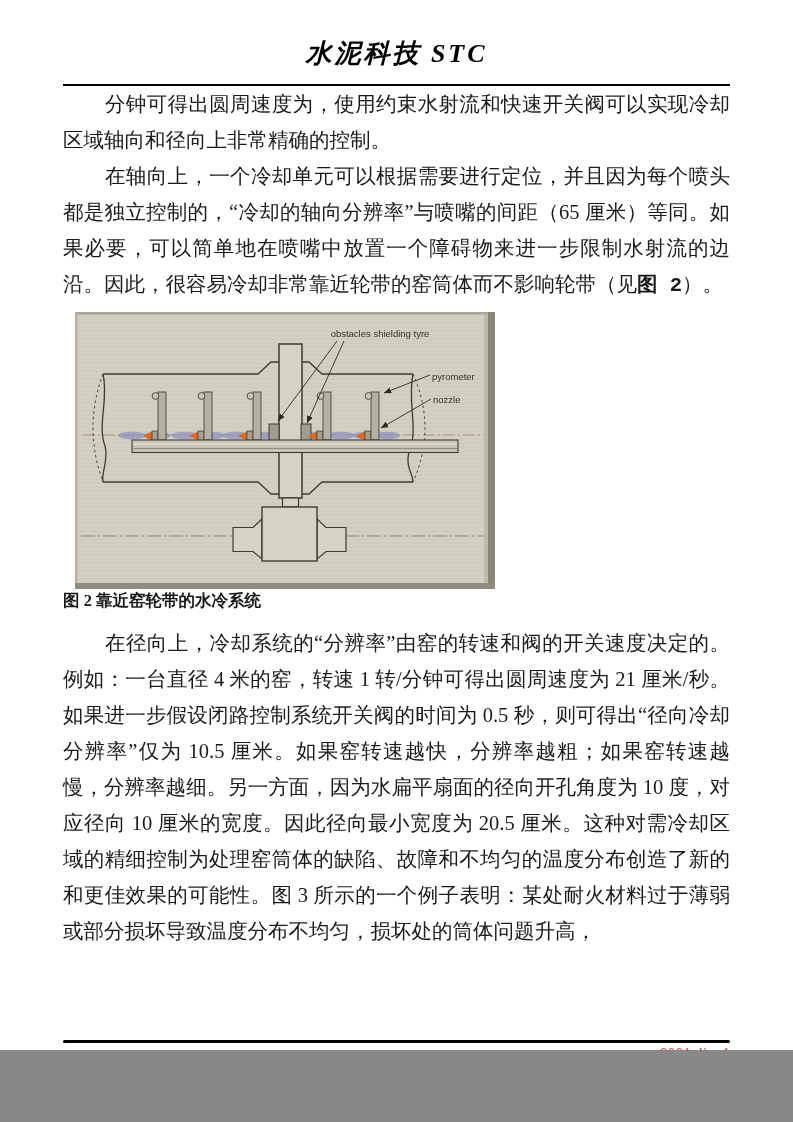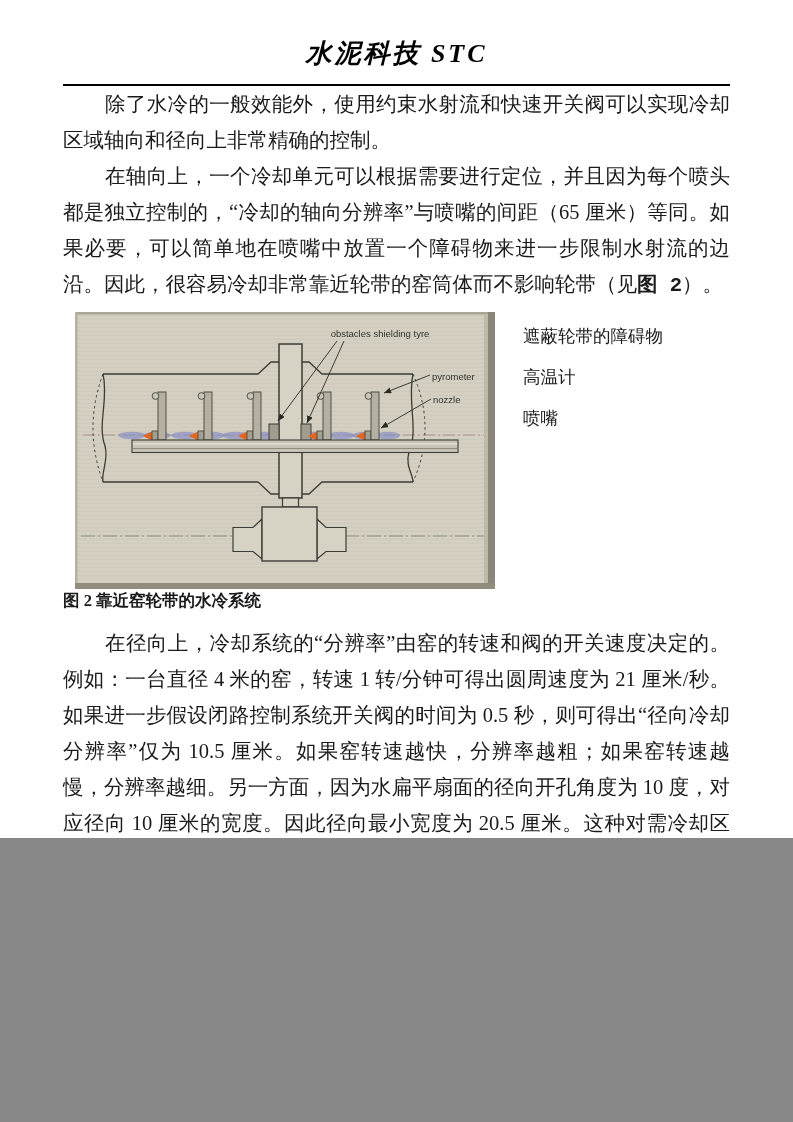--- a/index.html
+++ b/index.html
@@ -1,18 +1,18 @@
 <!DOCTYPE html>
 <html><head>
 <meta charset="utf-8">
 <style>
   html,body{margin:0;padding:0;background:#888;}
   .page{
     position:relative;
-    width:793px;height:838px;
+    width:793px;height:1050px;
     background:#ffffff;
     margin:0 auto;
     font-family:"Liberation Serif","DejaVu Serif",serif;
     color:#1a1a1a;
     overflow:hidden;
   }
   .page-title{
     position:absolute;top:36px;left:0;width:100%;
     text-align:center;
     font-size:26px;font-weight:700;font-style:italic;
@@ -23,21 +23,21 @@
     background:#000;
   }
   .body-text{
     position:absolute;top:86px;left:63px;width:667px;
     font-size:20.5px;line-height:36px;
     text-align:justify;
   }
   .body-text p{margin:0;text-indent:2.05em;}
   .body-text b{font-weight:700;font-family:Liberation Mono, monospace;}
   .figure-row{
-    display:flex;gap:28px;align-items:flex-start;
+    display:flex;gap:36px;align-items:flex-start;
     margin:8px 0 0 12px;
   }
   .figure-image{
     position:relative;flex:0 0 auto;
     width:420px;height:277px;
     background:
       repeating-linear-gradient(to bottom, rgba(196,156,148,0.10) 0 1px, rgba(0,0,0,0) 1px 4px),
       repeating-linear-gradient(to bottom, #d6d3c4 0 2px, #d0cdbe 2px 4px);
   }
   .figure-image svg{position:absolute;top:0;left:0;}
@@ -76,21 +76,21 @@
 </head>
 <body>
 
 <div class="page">
 
   <div class="page-title">水泥科技 STC</div>
   <div class="header-rule"></div>
 
   <div class="body-text">
 
-    <p>除了水冷的一般效能外，使用约束水射流和快速开关阀可以实现冷却区域轴向和径向上非常精确的控制。</p>
+    <p>分钟可得出圆周速度为，使用约束水射流和快速开关阀可以实现冷却区域轴向和径向上非常精确的控制。</p>
     <p><span>在轴向上，一个冷却单元可以根据需要进行定位，并且因为每个喷头都是独立控制的，“冷却的轴向分辨率”与喷嘴的间距（65 厘米）等同。如果必要，可以简单地在喷嘴中放置一个障碍物来进一步限制水射流的边沿。因此，很容易冷却非常靠近轮带的窑筒体而不影响轮带（见</span><b>图 2</b><span>）。</span></p>
 
     <div class="figure-row">
       <div class="figure-image">
         <svg width="420" height="277" viewBox="0 0 420 277">
           <defs>
             <marker id="ah" markerWidth="9" markerHeight="7" refX="8" refY="3.5" orient="auto">
               <path d="M0,0 L8,3.5 L0,7 Z" fill="#2a2a25"></path>
             </marker>
           </defs>
@@ -184,25 +184,20 @@
           <g>
             <rect x="0" y="0" width="420" height="2.5" fill="#a9a695"></rect>
             <rect x="0" y="0" width="2.5" height="277" fill="#b5b2a1"></rect>
             <rect x="409" y="2" width="4" height="273" fill="#bdbaa9"></rect>
             <rect x="413" y="0" width="7" height="277" fill="#8a8678"></rect>
             <rect x="0" y="271" width="420" height="6" fill="#918d7c"></rect>
           </g>
         </svg>
       </div>
 
-      <div class="figure-side-labels">
-        <div>遮蔽轮带的障碍物</div>
-        <div>高温计</div>
-        <div>喷嘴</div>
-      </div>
     </div>
 
     <p class="figure-caption">图 2 靠近窑轮带的水冷系统</p>
 
     <p class="para-after-figure">在径向上，冷却系统的“分辨率”由窑的转速和阀的开关速度决定的。例如：一台直径 4 米的窑，转速 1 转/分钟可得出圆周速度为 21 厘米/秒。如果进一步假设闭路控制系统开关阀的时间为 0.5 秒，则可得出“径向冷却分辨率”仅为 10.5 厘米。如果窑转速越快，分辨率越粗；如果窑转速越慢，分辨率越细。另一方面，因为水扁平扇面的径向开孔角度为 10 度，对应径向 10 厘米的宽度。因此径向最小宽度为 20.5 厘米。这种对需冷却区域的精细控制为处理窑筒体的缺陷、故障和不均匀的温度分布创造了新的和更佳效果的可能性。图 3 所示的一个例子表明：某处耐火材料过于薄弱或部分损坏导致温度分布不均匀，损坏处的筒体问题升高，</p>
   </div>
 
   <div class="footer-rule"></div>
   <div class="footer-page-number">21</div>
   <div class="footer-issue">2021.No.1</div>

